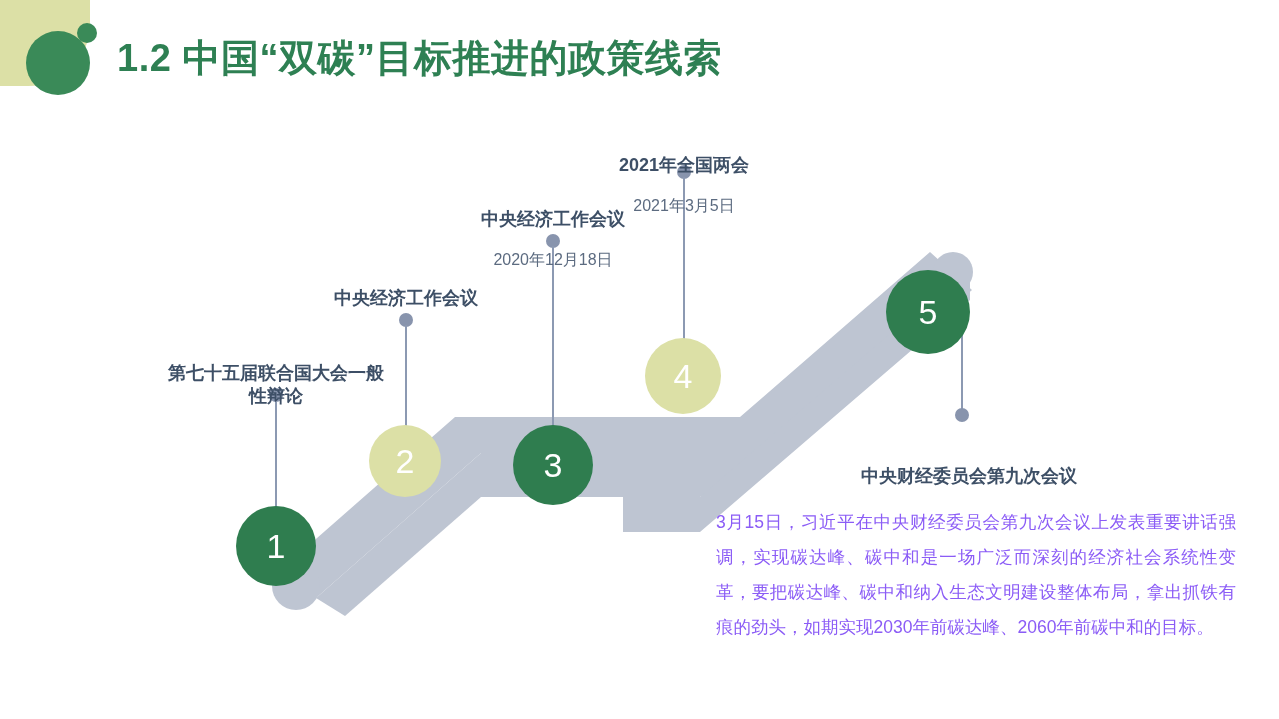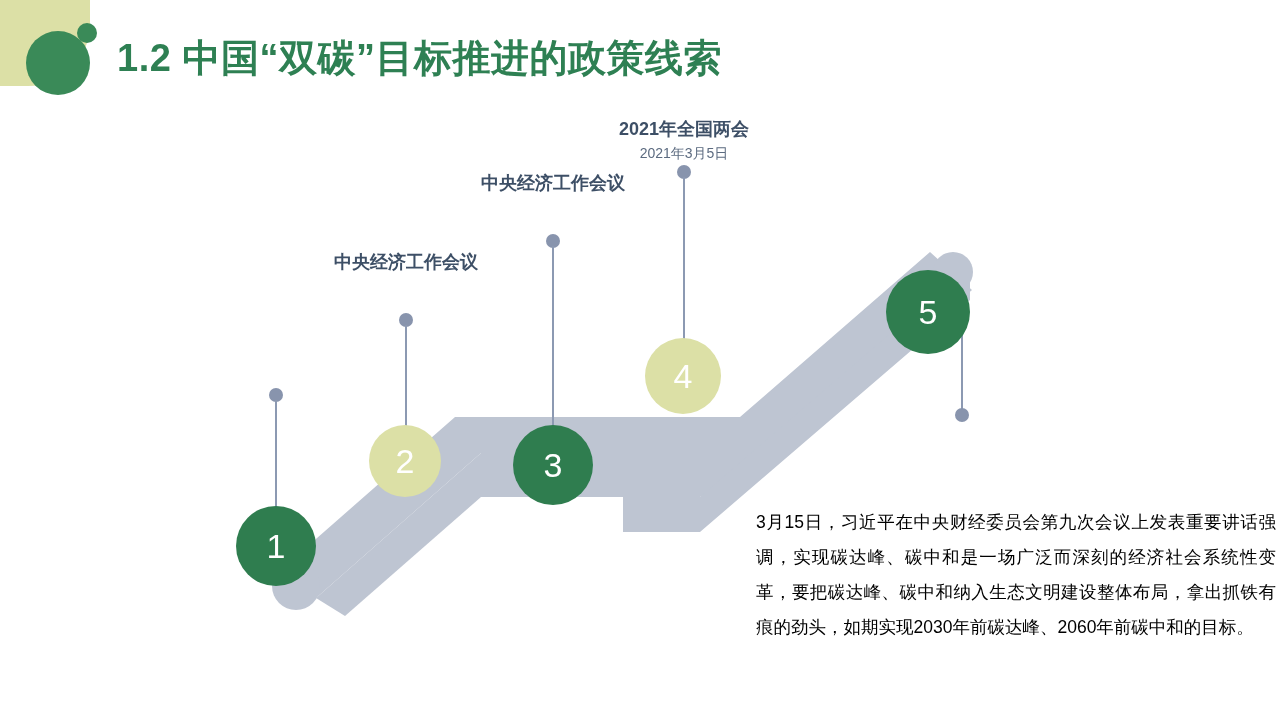--- a/index.html
+++ b/index.html
@@ -109,37 +109,38 @@
   .event-label {
     position: absolute;
     text-align: center;
   }
   .event-title {
     font-size: 18px;
     font-weight: bold;
     color: #3D4F66;
     line-height: 1.28;
     white-space: pre-line;
+    margin-top: 36px;
   }
   .event-date {
-    font-size: 14px;
+    font-size: 16px;
     color: #5C6B80;
     line-height: 1.5;
-    margin-top: 2px;
+    margin-top: 17px;
   }
 
   
   .body-text {
     position: absolute;
-    left: 756px;
+    left: 716px;
     top: 505px;
     width: 520px;
     font-size: 17.5px;
     line-height: 2.0;
-    color: #000000;
+    color: #8b5cf6;
     text-align: justify;
     text-justify: inter-character;
   }
 </style>
 </head>
 <body>
 
 <div class="slide">
 
   <div class="deco-blob"></div>
@@ -208,33 +209,37 @@
 
   <div class="step lime" style="left:645px; top:338px; width:76px; height:76px;">
     <span>4</span>
   </div>
 
   <div class="step green" style="left:886px; top:270px; width:84px; height:84px;">
     <span>5</span>
   </div>
 
   <div class="event-label" style="left:136px; top:326px; width:280px;">
+    <div class="event-title">第七十五届联合国大会一般
+性辩论</div>
   </div>
 
   <div class="event-label" style="left:286px; top:251px; width:240px;">
     <div class="event-title">中央经济工作会议</div>
   </div>
 
   <div class="event-label" style="left:433px; top:172px; width:240px;">
     <div class="event-title">中央经济工作会议</div>
+    <div class="event-date">2020年12月18日</div>
   </div>
 
   <div class="event-label" style="left:564px; top:118px; width:240px;">
     <div class="event-title">2021年全国两会</div>
     <div class="event-date">2021年3月5日</div>
   </div>
 
   <div class="event-label" style="left:822px; top:429px; width:294px;">
+    <div class="event-title">中央财经委员会第九次会议</div>
   </div>
 
   <div class="body-text">3月15日，习近平在中央财经委员会第九次会议上发表重要讲话强调，实现碳达峰、碳中和是一场广泛而深刻的经济社会系统性变革，要把碳达峰、碳中和纳入生态文明建设整体布局，拿出抓铁有痕的劲头，如期实现2030年前碳达峰、2060年前碳中和的目标。</div>
 
 </div>
 
 </body></html>

